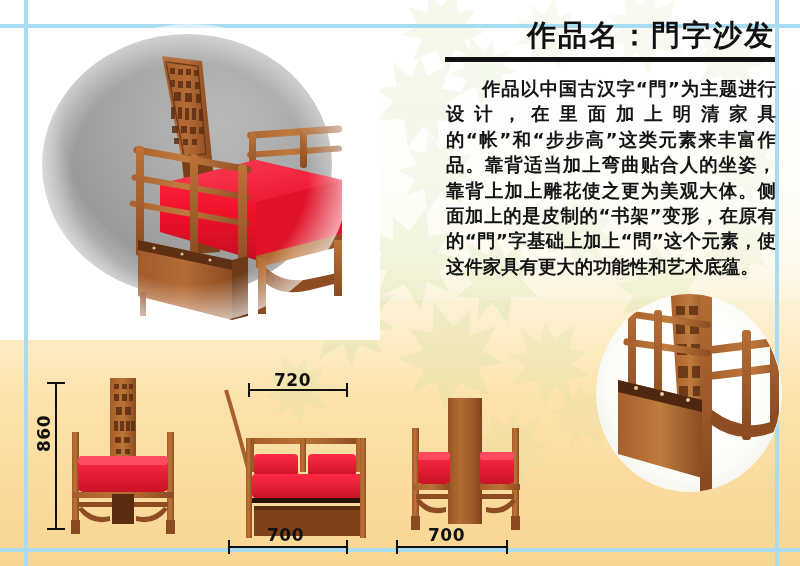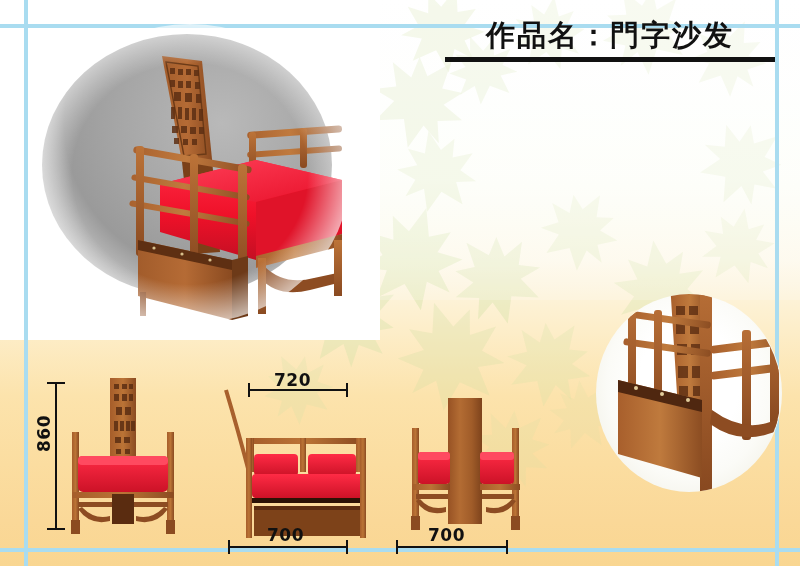--- a/index.html
+++ b/index.html
@@ -43,21 +43,21 @@
   #frame-bottom { left:0;  top:548px;   width:800px; height:4px; }
   #frame-left   { left:24px; top:0;     width:4px;   height:566px; }
   #frame-right  { left:775px; top:0;    width:4px;   height:566px; }
 
   
   #title-block {
     position:absolute; left:445px; top:14px; width:330px; height:52px;
   }
   #title-text {
     font-size:29px; font-weight:bold; color:#111;
-    letter-spacing:2px; line-height:42px; text-align:center;
+    letter-spacing:2px; line-height:42px; text-align:right;
     white-space:nowrap;
   }
   #title-rule {
     position:absolute; left:0; top:43px; width:330px; height:5px; background:#111;
   }
 
   
   #desc-block {
     position:absolute; left:446px; top:76px; width:330px;
     font-size:18.4px; line-height:25.4px; font-weight:bold;
@@ -253,20 +253,21 @@
       </g>
     </svg>
     <div id="hero-fade"></div>
   </div>
 
   <div id="title-block">
     <div id="title-text">作品名：門字沙发</div>
     <div id="title-rule"></div>
   </div>
 
+  <p id="desc-block">作品以中国古汉字“門”为主题进行设计，在里面加上明清家具的“帐”和“步步高”这类元素来丰富作品。靠背适当加上弯曲贴合人的坐姿，靠背上加上雕花使之更为美观大体。侧面加上的是皮制的“书架”变形，在原有的“門”字基础上加上“問”这个元素，使这件家具有更大的功能性和艺术底蕴。</p>
 
   <div id="detail-photo">
     <div id="detail-oval"></div>
     <svg id="detail-art" viewBox="0 0 200 210">
       <defs>
         <linearGradient id="dw1" x1="0" y1="0" x2="1" y2="0">
           <stop offset="0" stop-color="#a85f2c"></stop>
             <stop offset=".5" stop-color="#bf7a3d"></stop>
             <stop offset="1" stop-color="#8c4d22"></stop>
         </linearGradient>

